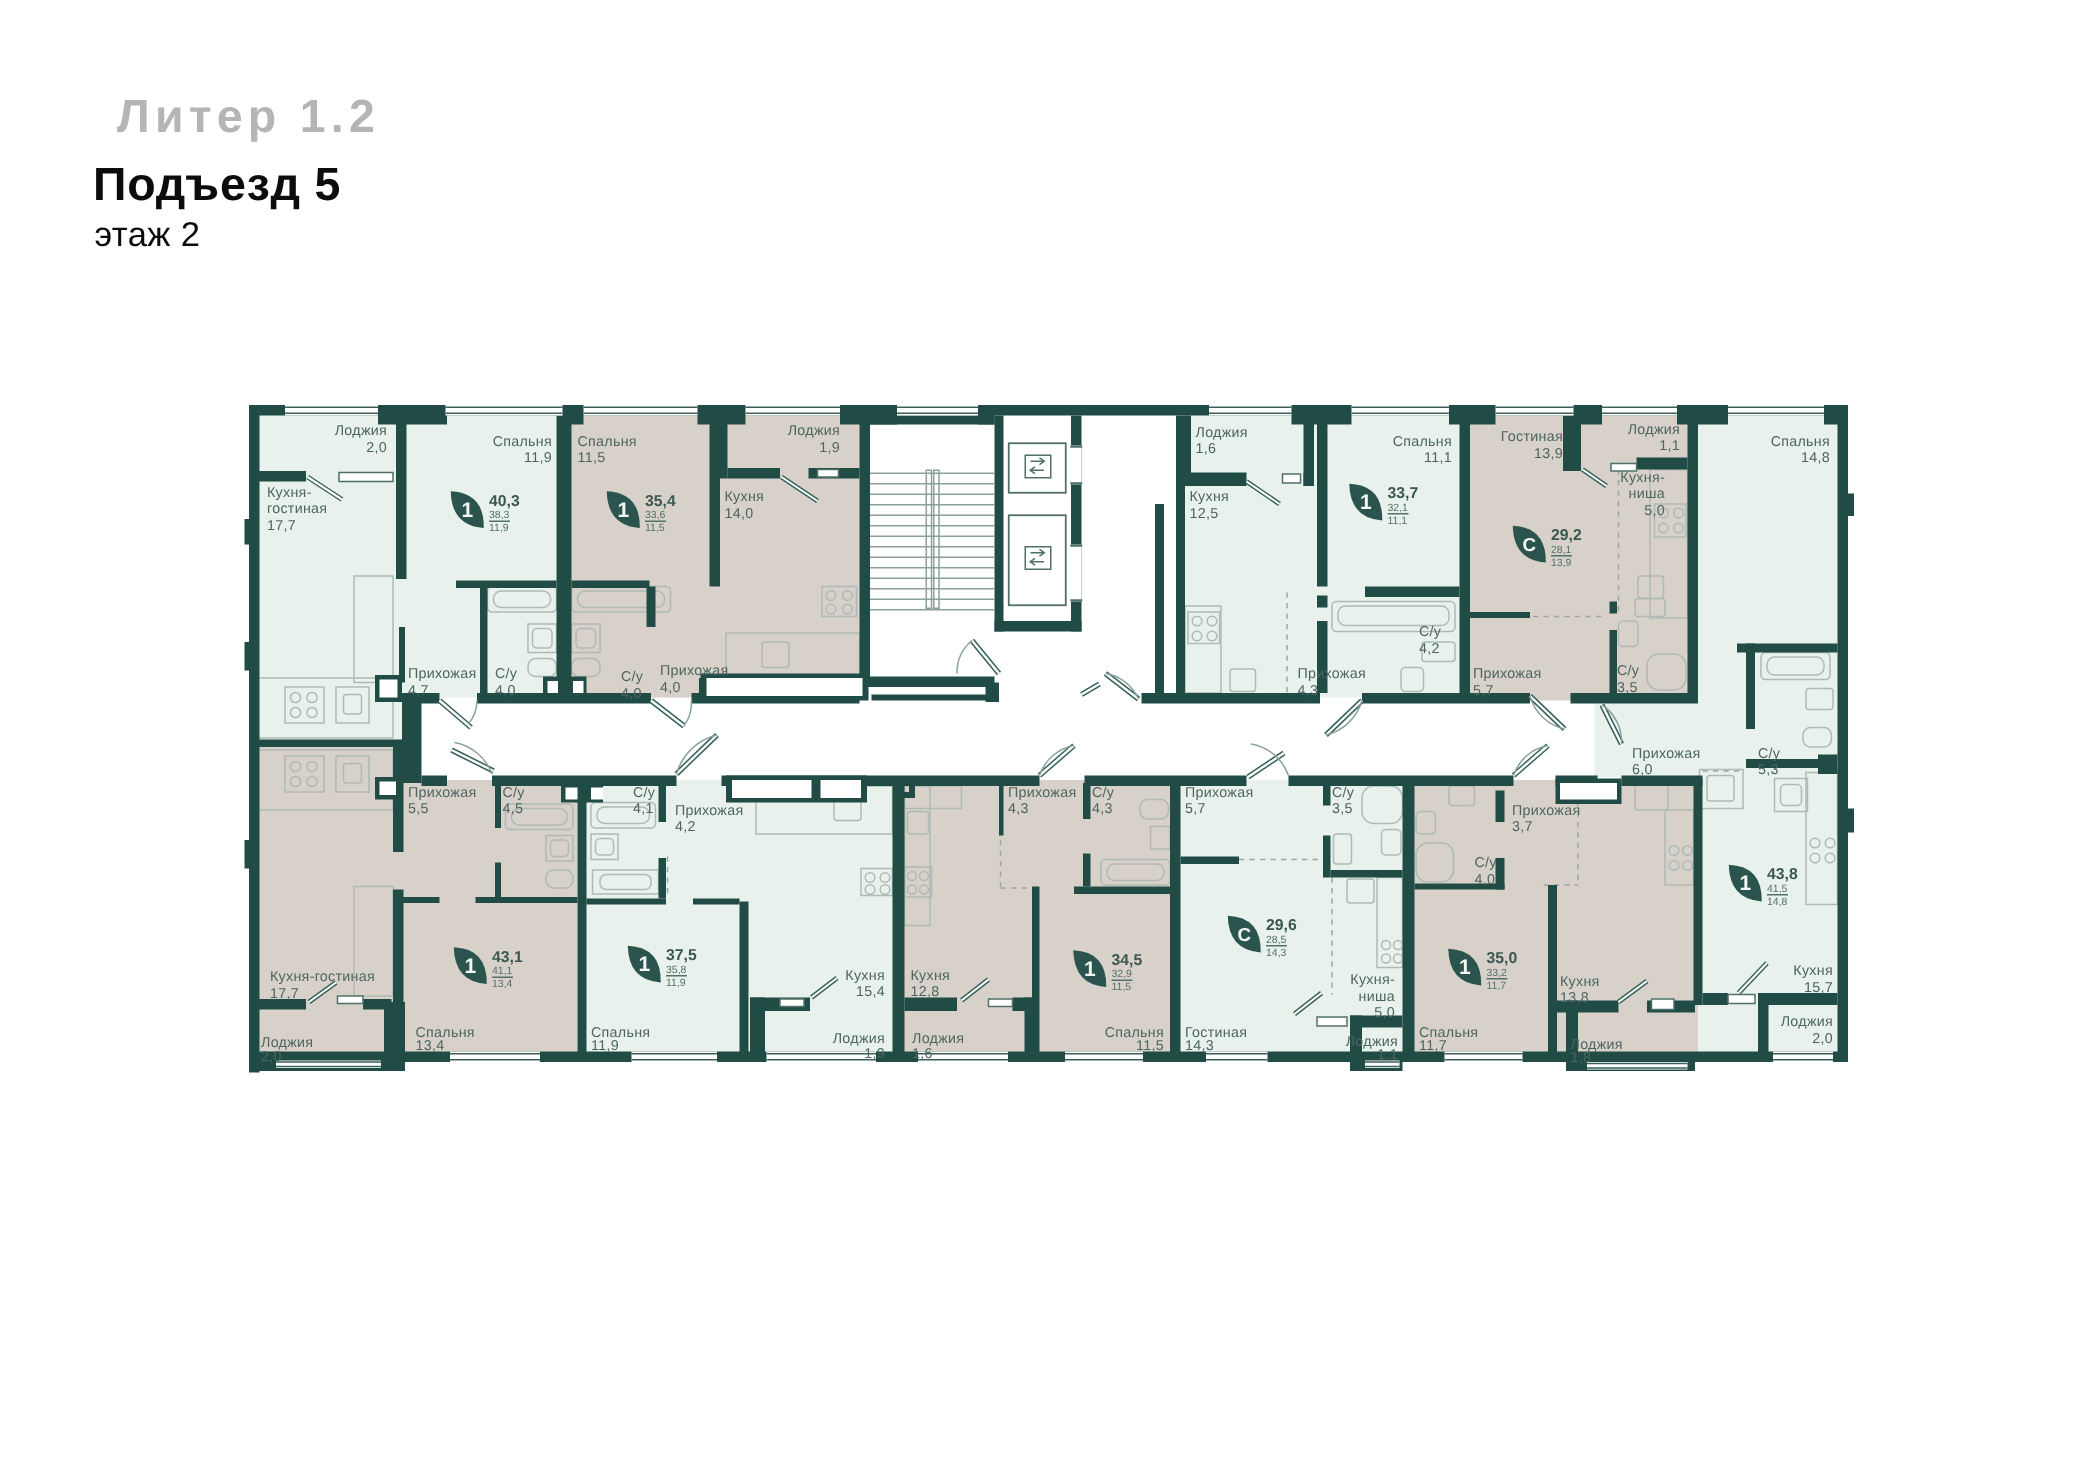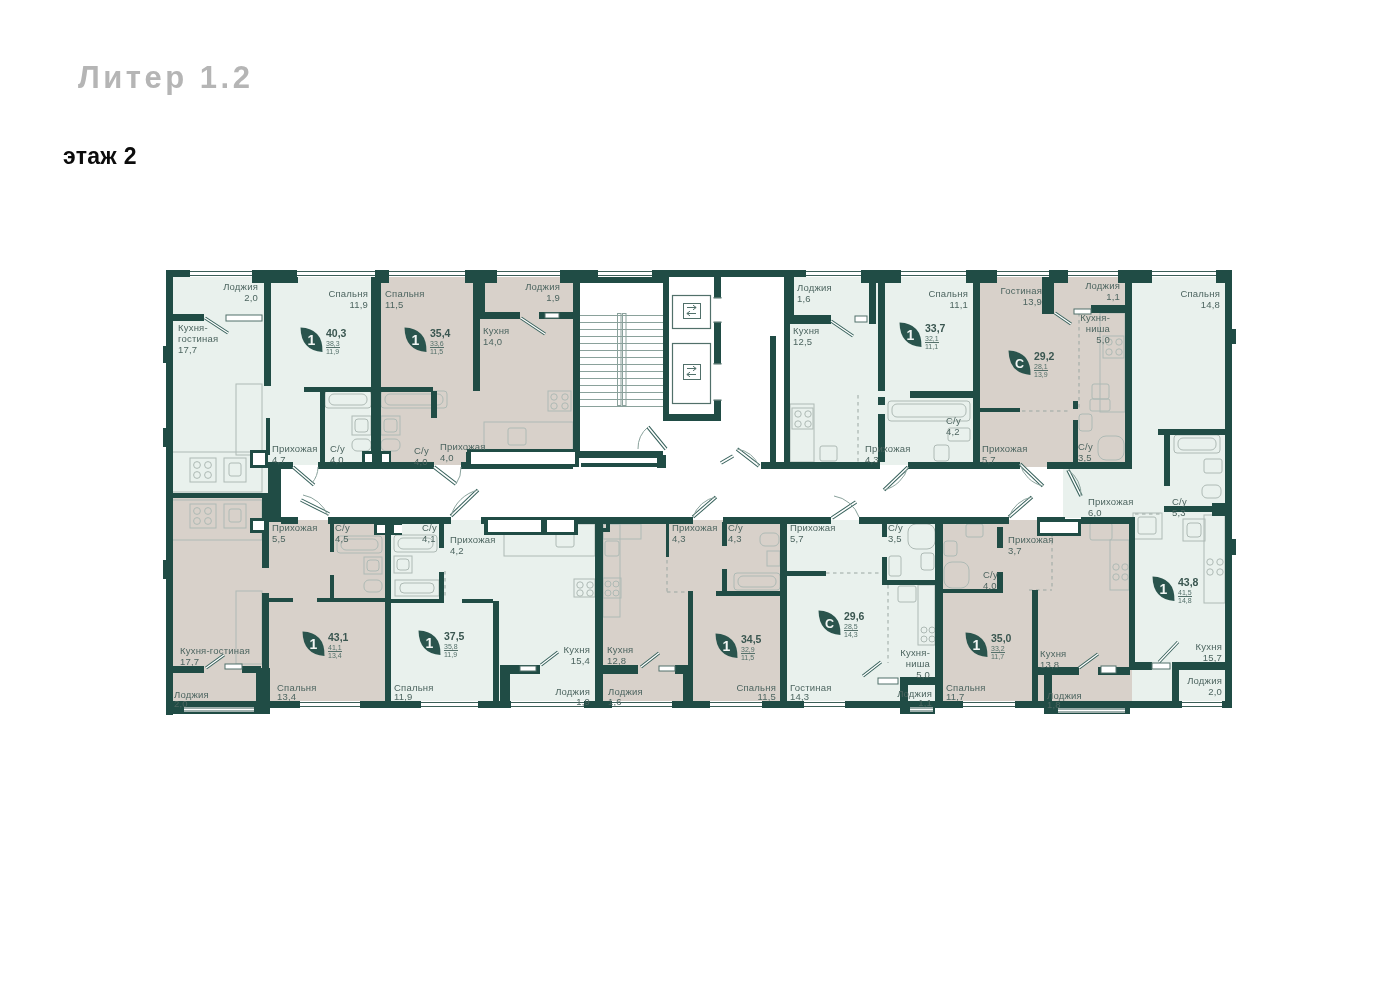--- a/index.html
+++ b/index.html
@@ -1,25 +1,26 @@
 <!DOCTYPE html>
 <html><head>
 <meta charset="utf-8">
 <style>
 html,body{margin:0;padding:0;background:#fff;}
 #page{position:relative;width:1272px;height:989px;background:#fff;overflow:hidden;
 font-family:"Liberation Sans", sans-serif;}
 .h1{position:absolute;left:78px;top:60px;font-size:31px;font-weight:bold;color:#b5b5b5;letter-spacing:3.5px;}
 .h2{position:absolute;left:62px;top:105px;font-size:31px;font-weight:bold;color:#0c0c0c;letter-spacing:0.5px;}
-.h3{position:absolute;left:63px;top:143px;font-size:23px;font-weight:bold;color:#0c0c0c;letter-spacing:0.3px;}
+.h3{position:absolute;left:63px;top:143px;font-size:23px;font-weight:normal;color:#0c0c0c;letter-spacing:0.3px;}
 </style>
 </head>
 <body>
 <div id="page">
 <div class="h1">Литер 1.2</div>
+<div class="h2">Подъезд 5</div>
 <div class="h3">этаж 2</div>
 <svg width="1400" height="989" viewBox="0 0 1400 989" style="position:absolute;left:0;top:0;">
 <g id="fills">
 
 <rect x="170" y="275" width="201" height="190" fill="#e9f1ed"></rect>
 <rect x="170" y="275" width="98" height="221" fill="#e9f1ed"></rect>
 
 <rect x="378" y="275" width="197" height="190" fill="#d8d1ca"></rect>
 
 <rect x="788" y="275" width="189" height="190" fill="#e9f1ed"></rect>

